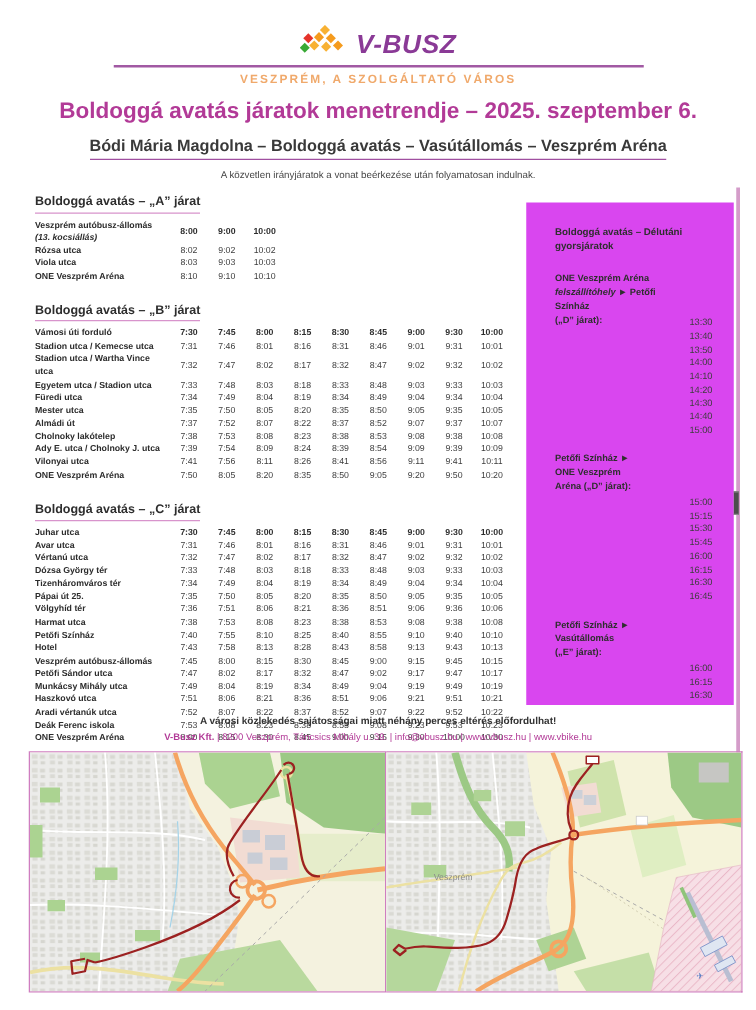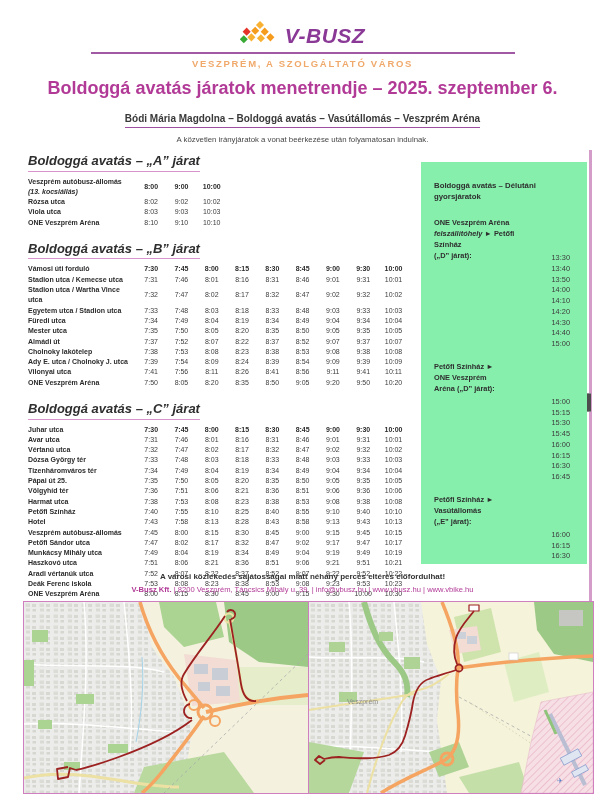--- a/index.html
+++ b/index.html
@@ -7,41 +7,41 @@
           font-family:"Liberation Sans", sans-serif; color:#333; }
 
   
   .header { position:absolute; top:20px; left:0; right:0; text-align:center; }
   .logo-row { display:flex; justify-content:center; align-items:center; gap:7px; height:32px; }
   .logo-text { font-size:21px; font-weight:bold; font-style:italic; color:#8a3a96; letter-spacing:.5px; }
   .header-rule { width:424px; height:2px; background:#a159a3; margin:0 auto; }
   .tagline { margin-top:4px; font-size:9.5px; font-weight:bold; letter-spacing:1.7px; color:#f0a96b; }
   .title { margin-top:9px; font-size:18px; font-weight:bold; color:#b23a97; }
   .subtitle-wrap { margin-top:9px; }
-  .subtitle { display:inline-block; font-size:10px; font-weight:bold; color:#393939;
+  .subtitle { display:inline-block; font-size:13px; font-weight:bold; color:#393939;
               border-bottom:1.4px solid #a04fa0; padding-bottom:2.5px; }
   .note { margin-top:7px; font-size:7.8px; color:#474747;text-align:center; }
 
   
   .timetables { position:absolute; left:28px; top:151px; width:388px; }
   .section { margin-bottom:11px; }
-  .sec-heading { display:inline-block; font-size:13px; font-weight:bold; color:#2e2e2e;
-                 border-bottom:1.3px solid #d894cc; padding-bottom:2.5px; margin-bottom:5px;font-style:italic; }
+  .sec-heading { display:inline-block; font-size:10px; font-weight:bold; color:#2e2e2e;
+                 border-bottom:1.3px solid #d894cc; padding-bottom:2.5px; margin-bottom:5px; }
   .t-rows { }
   .t-row { display:grid; grid-template-columns:108px repeat(9, 30.3px); align-items:center;
            line-height:10.3px; font-size:7px; color:#3d3d3d; }
   .t-row .stop { font-weight:bold; color:#2c2c2c; white-space:nowrap; }
   .t-row .stop .stop2 { font-weight:bold; }
   .t-row .stop .stop2.ital { font-style:italic; }
   .t-row .time { text-align:center; }
   .t-row.t-head .time { font-weight:bold; color:#2c2c2c; }
 
   
   .panel { position:absolute; left:421px; top:162px; width:166px; height:402px; box-sizing:border-box;
-           background:#86efac; padding:18px 11px 0 13px; }
+           background:#d946ef; padding:18px 11px 0 23px; }
   .panel-heading { font-size:7.8px; font-weight:bold; color:#2e2e2e; line-height:11px;
                    width:118px; margin-bottom:15px; }
   .pgroup { display:grid; grid-template-columns:99px 1fr; margin-bottom:11px; }
   .plabel { font-size:7.4px; font-weight:bold; color:#2e2e2e; line-height:11px; }
   .plabel .ital { font-style:italic;text-align:center; }
   .ptimes { margin-top:36px; text-align:right; font-size:7.4px; line-height:10.75px;
             color:#3d3d3d; padding-right:6px; }
   .panel-line { position:absolute; left:589px; top:150px; width:3px; height:452px; background:#d49cc9; }
   .print-mark { position:absolute; left:587px; top:393px; width:4px; height:17px; background:#4d4d4d;
                 border-top:1px solid #8a8a8a; border-bottom:1px solid #8a8a8a; }

